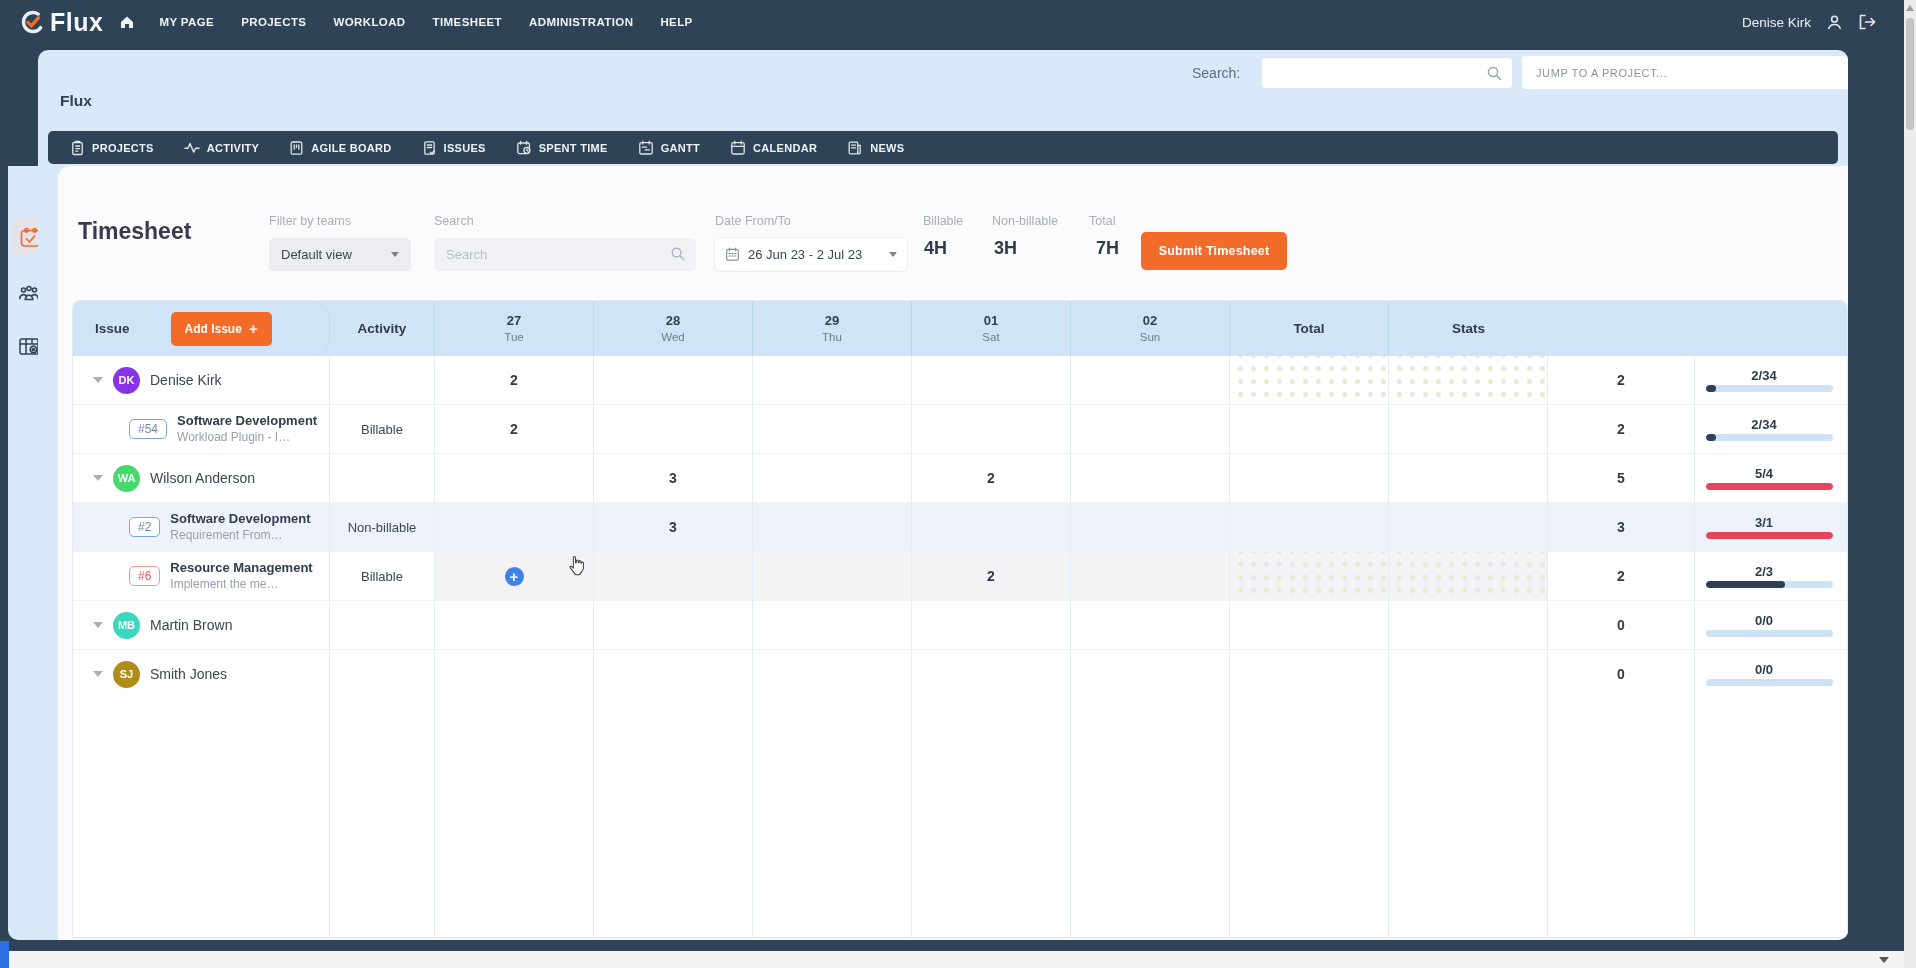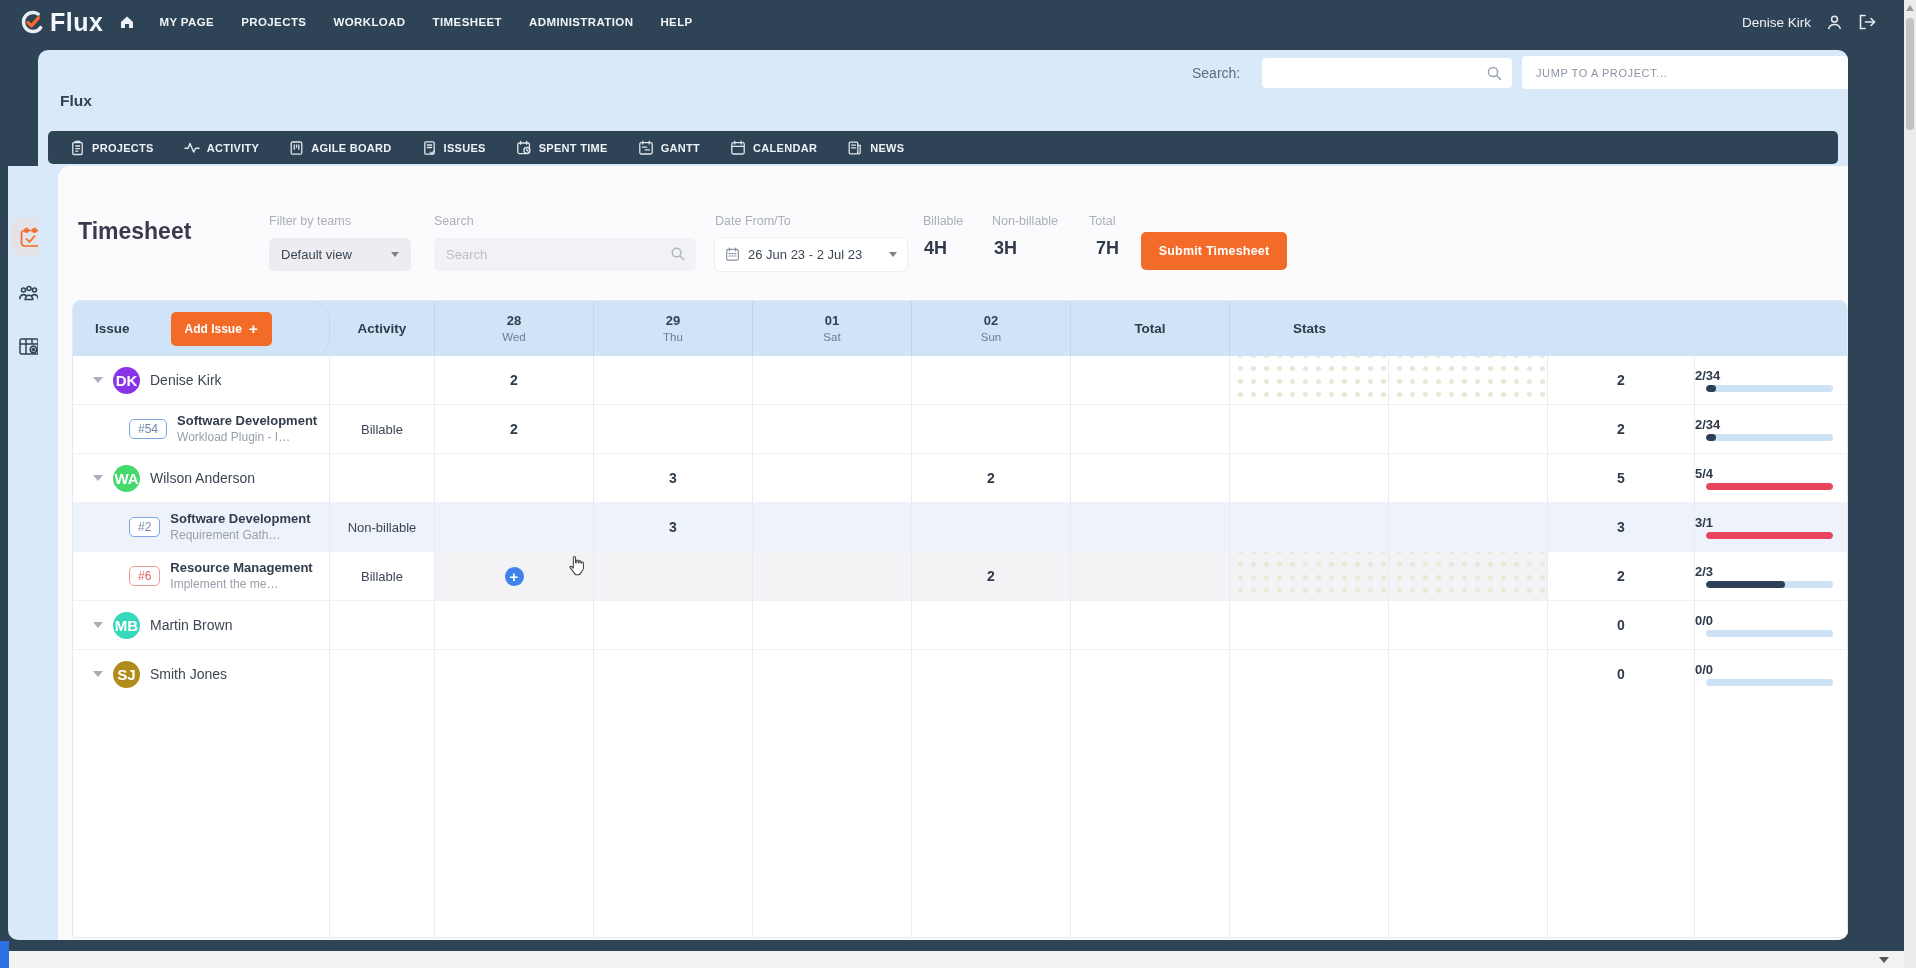--- a/index.html
+++ b/index.html
@@ -80,36 +80,36 @@
   .h-day{flex-direction:column;line-height:1.35;}
   .h-day .dnum{font-size:13px;font-weight:600;color:#33404e;}
   .h-day .dname{font-size:11.5px;font-weight:400;color:#6b7b8c;}
   .t-row{height:48px;border-top:1px solid #edf0f4;background:#fff;}
   .t-row:first-child{border-top:none;}
   .t-row.hl{background:#eef2fa;}
   .cell{display:flex;align-items:center;justify-content:center;border-right:1px solid #e6ecf1;overflow:hidden;}
   .cell:last-child{border-right:none;}
   .c-issue{justify-content:flex-start;padding-left:20px;gap:10px;}
   .chev{width:0;height:0;border-left:5px solid transparent;border-right:5px solid transparent;border-top:6px solid #a7b0ba;cursor:pointer;flex:none;}
-  .avatar{width:27px;height:27px;border-radius:50%;color:#fff;font-size:15px;font-weight:700;
+  .avatar{width:27px;height:27px;border-radius:50%;color:#fff;font-size:11px;font-weight:700;
           display:flex;align-items:center;justify-content:center;flex:none;}
   .uname{font-size:14px;color:#3c4654;}
   .badge{margin-left:36px;border:1.5px solid;border-radius:5px;padding:2px 8px;font-size:12px;flex:none;cursor:pointer;background:#fff;}
   .tw{display:flex;flex-direction:column;line-height:1.3;min-width:0;}
   .ititle{font-size:13px;font-weight:700;color:#313d4c;white-space:nowrap;cursor:pointer;}
   .isub{font-size:12px;color:#98a0ab;white-space:nowrap;}
   .c-act{font-size:13px;color:#3c4654;}
   .c-day{font-size:14px;font-weight:600;color:#2f3b4a;cursor:pointer;position:relative;}
   .c-day.shaded{background:#f3f3f6;}
   .c-day.dots{background-image:radial-gradient(circle,#ece8d8 2.2px,transparent 2.9px);background-size:13px 13px;background-position:4px 6px;}
   .c-day.shaded.dots{background-color:#f3f3f6;}
   .plusc{width:19px;height:19px;border-radius:50%;background:#3f82e8;color:#fff;font-size:15px;font-weight:700;
          line-height:19px;text-align:center;cursor:pointer;}
   .c-total{font-size:14px;font-weight:600;color:#2f3b4a;}
-  .c-stats{flex-direction:column;align-items:flex-start;justify-content:center;gap:3px;}
+  .c-stats{flex-direction:column;align-items:center;justify-content:center;gap:3px;}
   .slabel{text-align:right;padding-right:14px;font-size:13px;font-weight:700;color:#2f3b4a;line-height:1;}
   .sbar{width:127px;height:7px;border-radius:4px;background:#cde3f5;margin:0 14px 0 auto;overflow:hidden;}
   .sfill{height:100%;border-radius:4px;}
   .t-fill{flex:1;}
   .fillcell{border-right:1px solid #e6ecf1;}
   .fillcell:last-child{border-right:none;}
   
   .cursor{position:absolute;left:566px;top:552px;z-index:50;pointer-events:none;}
   svg{display:block;}
 </style>
@@ -340,20 +340,24 @@
       <div class="t-head">
         <div class="h-cell h-issue">
           <span>Issue</span>
           <button class="add-issue">
             <span>Add Issue</span>
             <span class="add-plus">+</span>
           </button>
         </div>
         <div class="h-cell">Activity</div>
         <div class="h-cell h-day">
+            <span class="dnum">27</span>
+            <span class="dname">Tue</span>
+          </div>
+        <div class="h-cell h-day">
             <span class="dnum">28</span>
             <span class="dname">Wed</span>
           </div>
         <div class="h-cell h-day">
             <span class="dnum">29</span>
             <span class="dname">Thu</span>
           </div>
         <div class="h-cell h-day">
             <span class="dnum">01</span>
             <span class="dname">Sat</span>
@@ -440,21 +444,21 @@
               <div class="sbar">
                 <div class="sfill" style="width: 100%; background: rgb(232, 68, 92);"></div>
               </div>
             </div>
           </div>
           <div class="t-row hl">
             <div class="cell c-issue">
               <span class="badge" style="border-color: rgb(122, 167, 224); color: rgb(109, 137, 168);">#2</span>
               <div class="tw">
                 <div class="ititle">Software Development</div>
-                <div class="isub">Requirement Gath…</div>
+                <div class="isub">Requirement From…</div>
               </div>
             </div>
             <div class="cell c-act">Non-billable</div>
             <div class="cell c-day"></div>
             <div class="cell c-day">
               <span class="hval">3</span>
             </div>
             <div class="cell c-day"></div>
             <div class="cell c-day"></div>
             <div class="cell c-day"></div>

